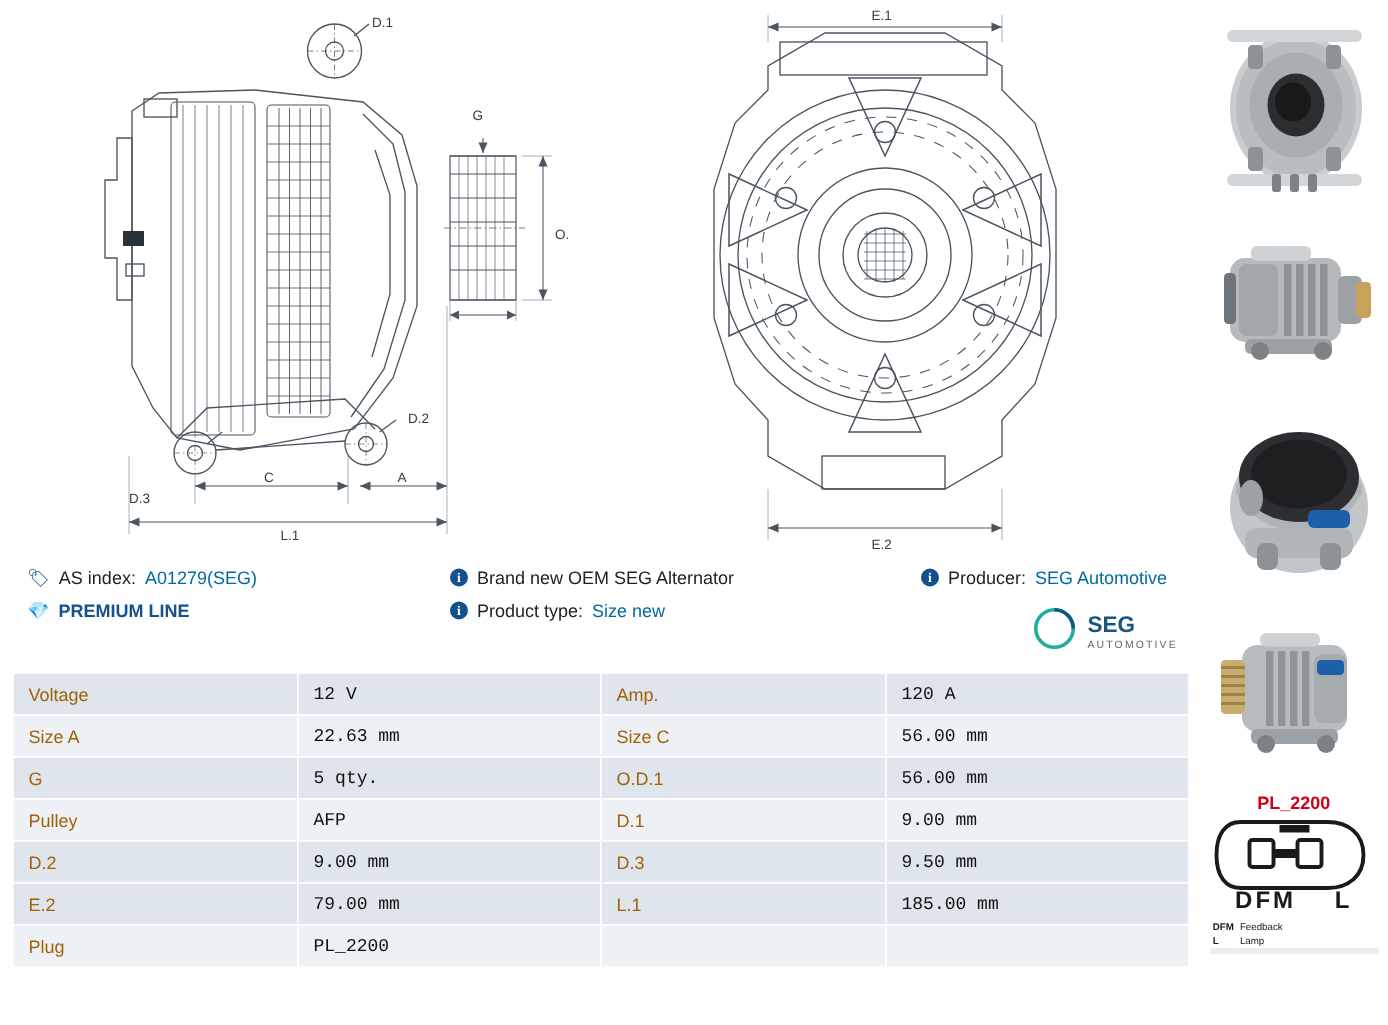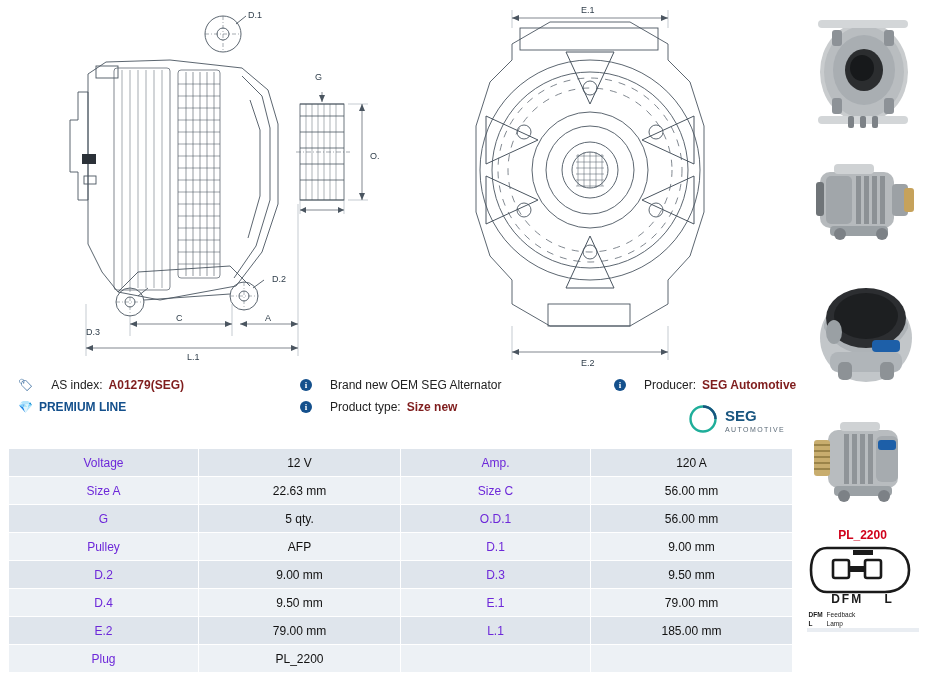--- a/index.html
+++ b/index.html
@@ -32,37 +32,37 @@
     width:118px; height:128px; position:relative; margin-bottom:2px;
     overflow:hidden;
   }
   .photo svg { display:block; }
   .pl-code {
     color:#d0021b; font-weight:bold; font-size:12px;
     text-align:center; margin-top:2px; margin-bottom:2px;
   }
   .plug-box { width:112px; height:52px; position:relative; }
   .plug-labels {
-    font-size:12px; font-weight:bold; text-align:center;
+    font-size:16px; font-weight:bold; text-align:center;
     letter-spacing:2px; margin-top:-4px;
   }
   .plug-legend { width:112px; margin-top:4px; font-size:6.5px; }
   .plug-legend table { width:100%; border-collapse:collapse; }
   .plug-legend td { padding:1px 2px; }
   .plug-legend .k { font-weight:bold; width:18px; }
   .plug-legend tr.alt td { background:#e9edf2; }
 
   
   .info {
     position:absolute; left:0; top:374px; width:800px; height:66px;
   }
   .info-col { position:absolute; font-size:12px; }
   .info-row { display:flex; align-items:center; gap:6px; margin-bottom:8px; white-space:nowrap; }
-  .info-label { color:#222;margin-left:12px; }
-  .info-strong { font-weight:bold; color:#7f1d1d; }
+  .info-label { color:#222; }
+  .info-strong { font-weight:normal; color:#0369a1; }
   .tag-ico { color:#14508c; font-size:12px; }
   .i-ico {
     display:inline-block; width:12px; height:12px; border-radius:50%;
     background:#14508c; color:#fff; font-size:9px; line-height:12px;
     text-align:center; font-weight:bold; font-family:"Liberation Serif", serif;
   }
   .premium {
     color:#14508c; font-weight:bold; font-size:12px;
     display:flex; align-items:center; gap:6px;
   }
@@ -72,22 +72,22 @@
 
   
   .specs {
     position:absolute; left:8px; top:448px; width:785px;
     border-collapse:collapse; font-size:12px;
   }
   .specs td {
     height:28px; padding:0 10px;
     border:1px solid #ffffff;
   }
-  .specs .lbl { text-align:center; width:190px; color:#6d28d9; }
-  .specs .val { text-align:center; width:202px; color:#111; }
+  .specs .lbl { text-align:left; width:190px; color:#a16207; }
+  .specs .val { text-align:left; width:202px; color:#111;font-family:Liberation Mono, monospace; }
   .specs tr.r0 td { background:#dfe5ec; }
   .specs tr.r1 td { background:#edf1f5; }
 </style>
 </head>
 <body>
 
 <div class="page">
 
   <div class="drawings">
 
@@ -364,26 +364,20 @@
         <td class="lbl">Pulley</td>
         <td class="val">AFP</td>
         <td class="lbl">D.1</td>
         <td class="val">9.00 mm</td>
       </tr>
       <tr class="r0">
         <td class="lbl">D.2</td>
         <td class="val">9.00 mm</td>
         <td class="lbl">D.3</td>
         <td class="val">9.50 mm</td>
-      </tr>
-      <tr class="r1">
-        <td class="lbl">D.4</td>
-        <td class="val">9.50 mm</td>
-        <td class="lbl">E.1</td>
-        <td class="val">79.00 mm</td>
       </tr>
       <tr class="r0">
         <td class="lbl">E.2</td>
         <td class="val">79.00 mm</td>
         <td class="lbl">L.1</td>
         <td class="val">185.00 mm</td>
       </tr>
       <tr class="r1">
         <td class="lbl">Plug</td>
         <td class="val">PL_2200</td>

